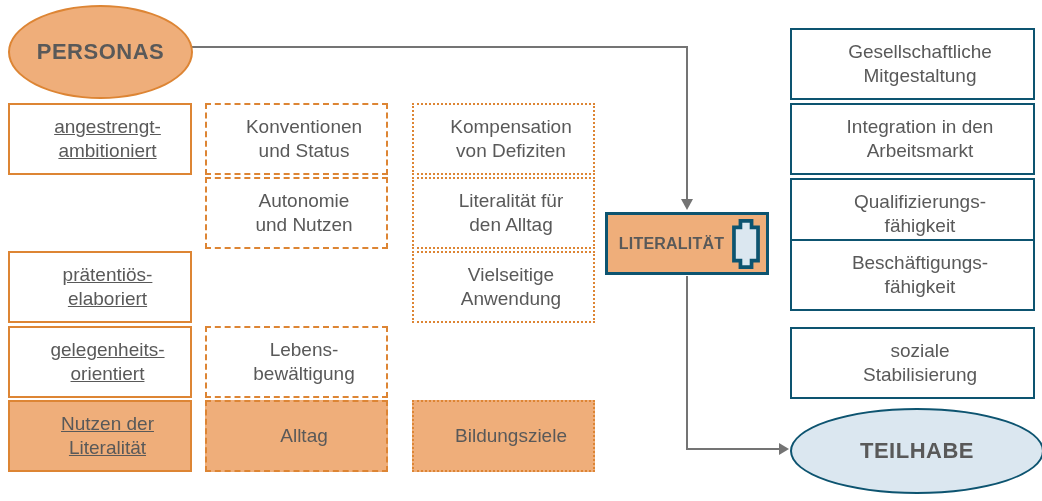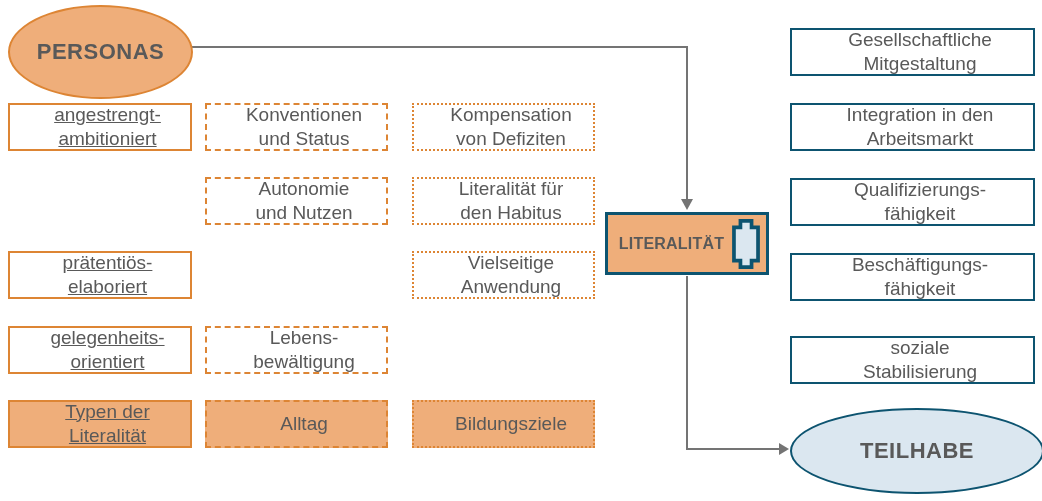--- a/index.html
+++ b/index.html
@@ -24,37 +24,37 @@
     left:8px;top:5px;width:181px;height:90px;
     background:#efae7a;border:2.5px solid #dd8534;
   }
   .teilhabe{
     left:790px;top:408px;width:250px;height:82px;
     background:#dbe7f0;border:2.5px solid #0d5470;
   }
 
   .box{
     position:absolute;z-index:1;
-    height:48px;box-sizing:border-box;
+    height:72px;box-sizing:border-box;
     background:#ffffff;
     display:flex;align-items:center;justify-content:center;
     text-align:center;white-space:pre-line;
     font-size:19px;line-height:1.28;padding-left:15px;
   }
   .c1{left:8px;width:184px;border:2px solid #dd8534;text-decoration:underline;}
   .c2{left:205px;width:183px;border:2px dashed #dd8534;}
   .c3{left:412px;width:183px;border:2px dotted #dd8534;}
   .r1{top:103px}.r2{top:177px}.r3{top:251px}.r4{top:326px}.r5{top:400px}
   .fill{background:#efae7a;}
 
   .out{
     left:790px;width:245px;
     border:2.5px solid #0d5470;
   }
-  .o1{top:28px}.o2{top:103px}.o3{top:178px}.o4{top:253px}.o5{top:336px}
+  .o1{top:28px}.o2{top:103px}.o3{top:178px}.o4{top:239px}.o5{top:327px}
 
   .lit-box{
     position:absolute;z-index:2;
     left:605px;top:212px;width:164px;height:63px;
     box-sizing:border-box;
     background:#efae7a;border:3px solid #0d5470;
     display:flex;align-items:center;
     padding:0 5px 0 7px;
   }
   .lit-label{
@@ -78,35 +78,35 @@
   <div class="ellipse personas">
     <span>PERSONAS</span>
   </div>
 
   <div class="box c1 r1">angestrengt-
 ambitioniert</div>
   <div class="box c1 r3">prätentiös-
 elaboriert</div>
   <div class="box c1 r4">gelegenheits-
 orientiert</div>
-  <div class="box c1 r5 fill">Typen der
+  <div class="box c1 r5 fill">Nutzen der
 Literalität</div>
 
   <div class="box c2 r1">Konventionen
 und Status</div>
   <div class="box c2 r2">Autonomie
 und Nutzen</div>
   <div class="box c2 r4">Lebens-
 bewältigung</div>
   <div class="box c2 r5 fill">Alltag</div>
 
   <div class="box c3 r1">Kompensation
 von Defiziten</div>
   <div class="box c3 r2">Literalität für
-den Habitus</div>
+den Alltag</div>
   <div class="box c3 r3">Vielseitige
 Anwendung</div>
   <div class="box c3 r5 fill">Bildungsziele</div>
 
   <div class="lit-box">
     <span class="lit-label">LITERALITÄT</span>
     <svg class="lit-icon" viewBox="0 0 32 54">
       <polygon points="10,2 22,2 22,9 29,9 29,45 22,45 22,52 10,52 10,45 3,45 3,9 10,9" fill="#dbe7f0" stroke="#0d5470" stroke-width="4" stroke-linejoin="miter"></polygon>
     </svg>
   </div>

